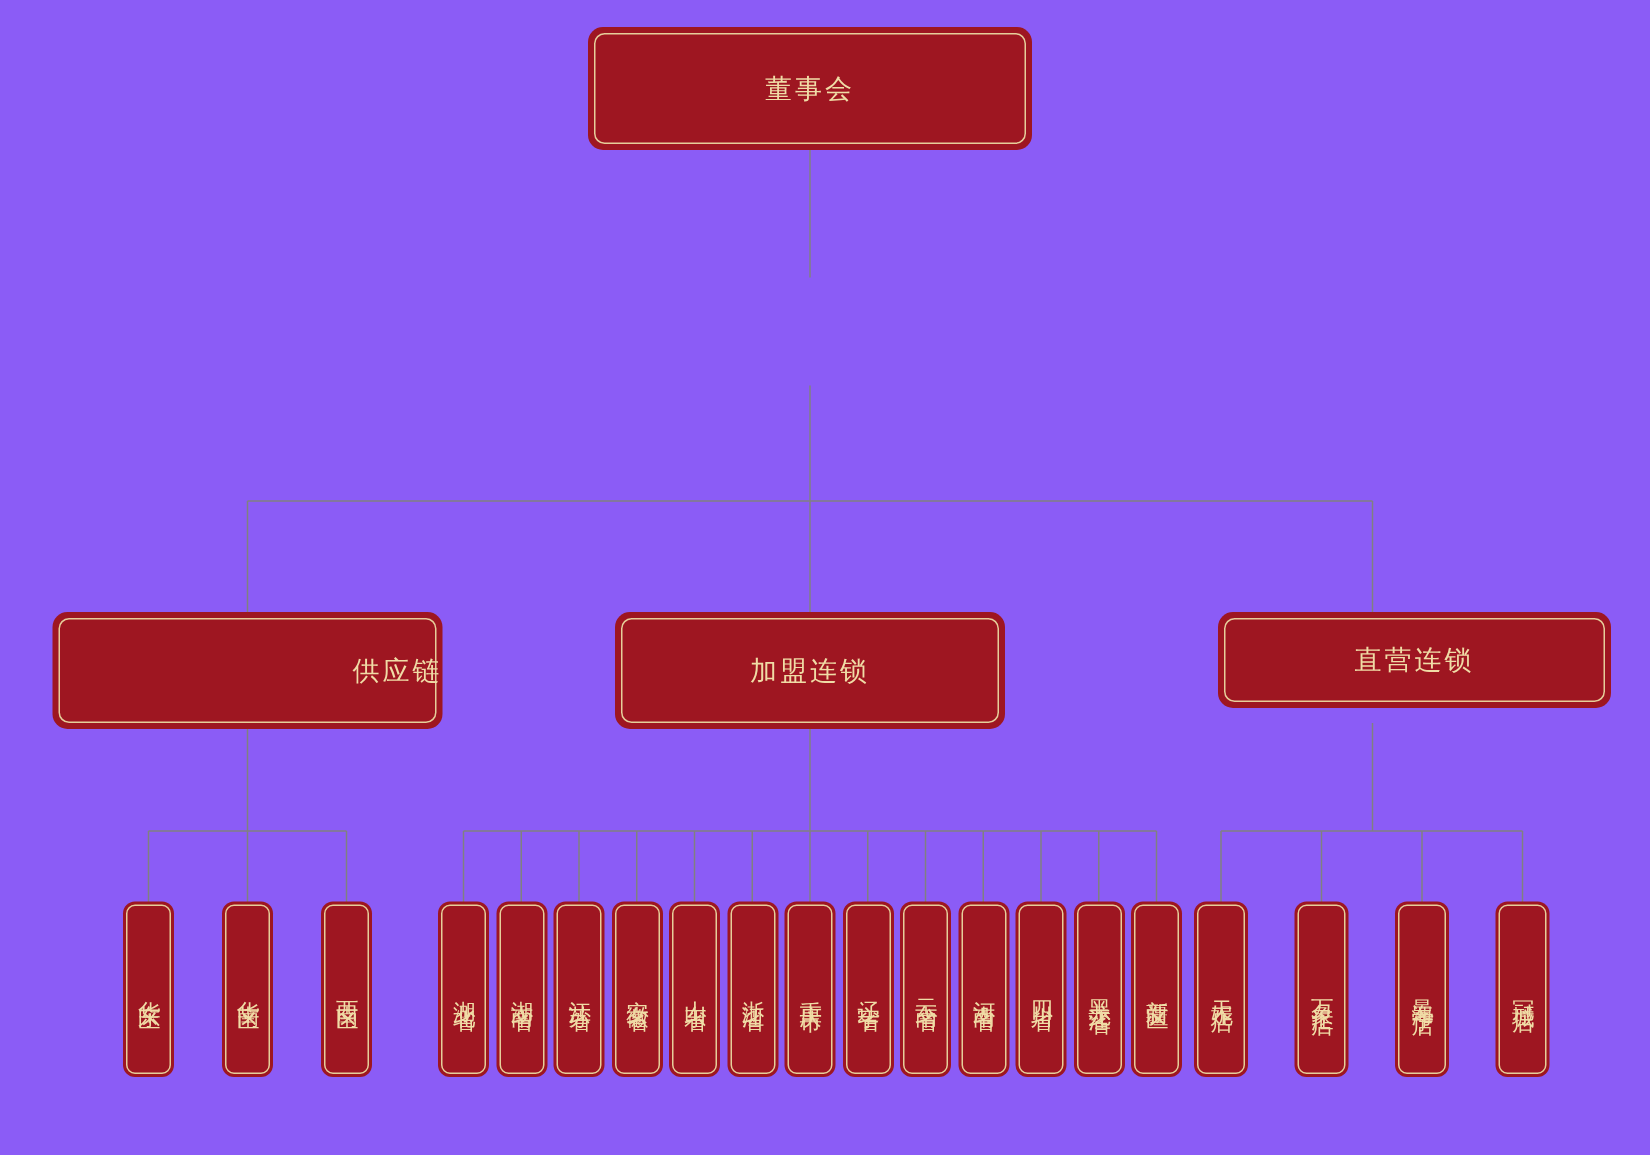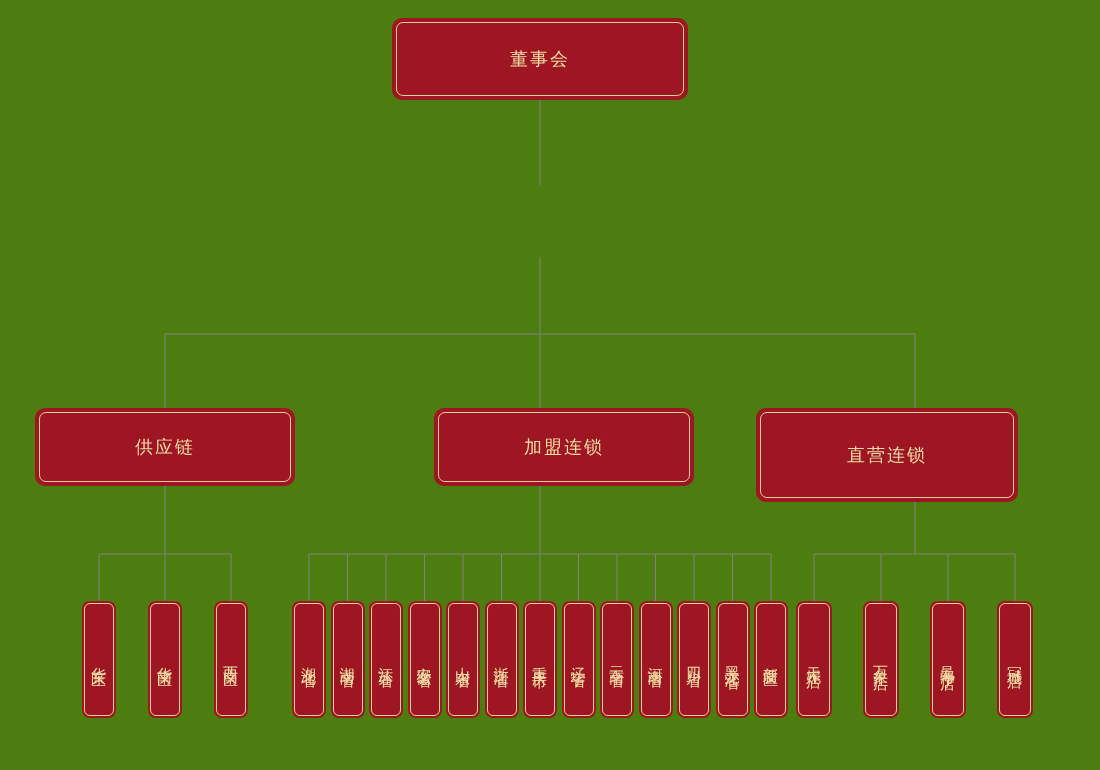--- a/index.html
+++ b/index.html
@@ -5,21 +5,21 @@
   html, body {
     margin: 0;
     padding: 0;
     background: #ffffff;
     font-family: "Liberation Sans", "DejaVu Sans", sans-serif;
   }
   .canvas {
     position: relative;
     width: 1100px;
     height: 770px;
-    background: #4d7c0f;
+    background: #8b5cf6;
     overflow: hidden;
   }
   svg.connectors {
     position: absolute;
     left: 0; top: 0;
     width: 1100px;
     height: 770px;
   }
   svg.connectors line {
     stroke: var(--line-gray, #808080);
@@ -108,27 +108,27 @@
     <line x1="881" y1="554" x2="881" y2="605"></line>
     <line x1="948" y1="554" x2="948" y2="605"></line>
     <line x1="1015" y1="554" x2="1015" y2="605"></line>
   </svg>
 
   <div class="node" style="left:392px; top:18px; width:296px; height:82px;">
     <span class="label">董事会</span>
   </div>
 
 
-  <div class="node" style="left:35px; top:408px; width:260px; height:78px;">
+  <div class="node" style="left:35px; top:408px; width:260px; height:78px;justify-content:flex-end;">
     <span class="label">供应链</span>
   </div>
-  <div class="node" style="left:410px; top:408px; width:260px; height:78px;margin-left:24px;">
+  <div class="node" style="left:410px; top:408px; width:260px; height:78px;">
     <span class="label">加盟连锁</span>
   </div>
-  <div class="node" style="left:756px; top:408px; width:262px; height:94px;">
+  <div class="node" style="left:812px; top:408px; width:262px; height:64px;">
     <span class="label">直营连锁</span>
   </div>
 
   <div class="node leaf" style="left:82px; top:601px; width:34px; height:117px;">
     <span class="label">华东区</span>
   </div>
   <div class="node leaf" style="left:148px; top:601px; width:34px; height:117px;">
     <span class="label">华南区</span>
   </div>
   <div class="node leaf" style="left:214px; top:601px; width:34px; height:117px;">

